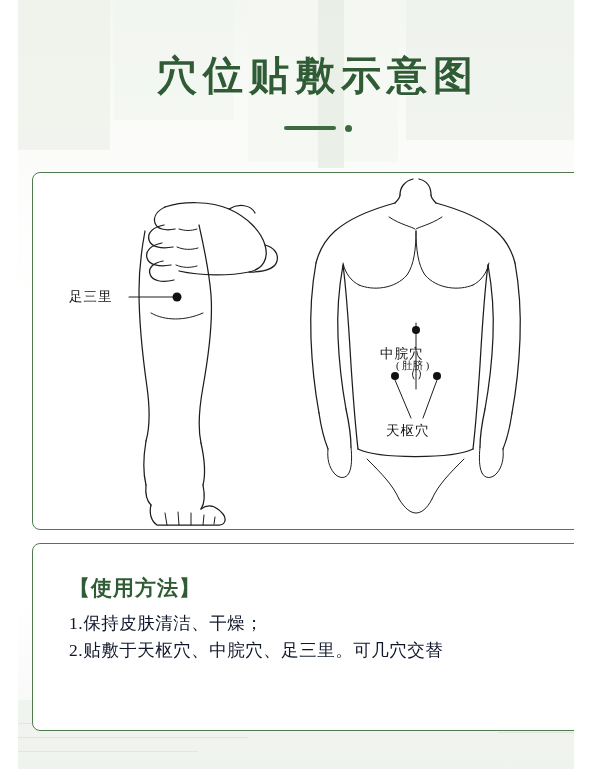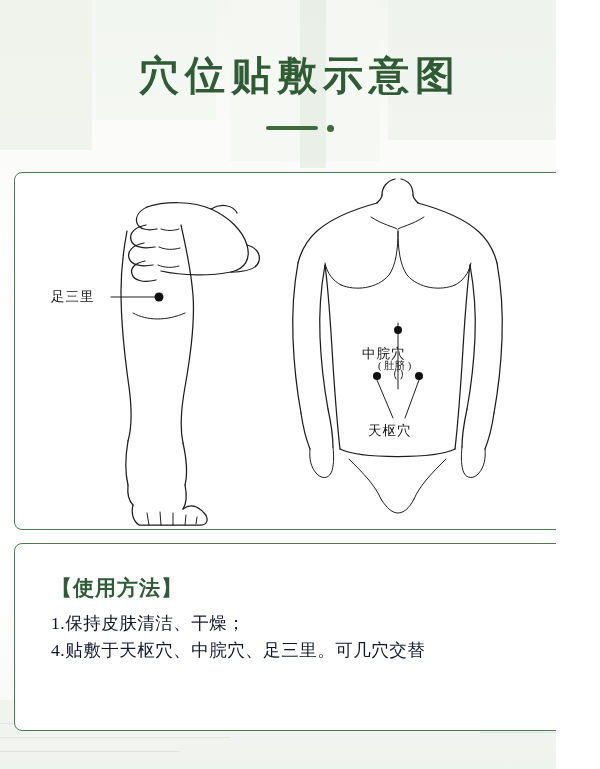--- a/index.html
+++ b/index.html
@@ -12,20 +12,21 @@
     font-family: "Liberation Sans", sans-serif;
     background: #ffffff;
     overflow: hidden;
   }
   .page {
     position: relative;
     width: 556px;
     height: 769px;
     background: linear-gradient(180deg, #f3f6f1 0%, #fbfcfa 18%, #ffffff 42%, #ffffff 78%, #f4f6f3 100%);
     overflow: hidden;
+    margin-left: 18px;
   }
   
   .bg-block {
     position: absolute;
     background: #eef2ec;
     opacity: .75;
   }
   .bg-b1 { left: 0; top: 0; width: 92px; height: 150px; background: #edf1ea; }
   .bg-b2 { left: 96px; top: 0; width: 120px; height: 120px; background: #f2f5f0; }
   .bg-b3 { left: 230px; top: 0; width: 150px; height: 162px; background: #f4f7f2; }
@@ -280,17 +281,17 @@
         <text class="fig-label-small" x="363" y="196">( 肚脐 )</text>
         <text class="fig-label" x="353" y="262">天枢穴</text>
       </g>
     </svg>
   </div>
 
   <div class="panel panel-usage">
     <div class="usage-inner">
       <div class="usage-title">【使用方法】</div>
       <div class="usage-line">1.保持皮肤清洁、干燥；</div>
-      <div class="usage-line">4.贴敷于天枢穴、中脘穴、足三里。可几穴交替</div>
+      <div class="usage-line">2.贴敷于天枢穴、中脘穴、足三里。可几穴交替</div>
     </div>
   </div>
 
 </div>
 
 </body></html>

